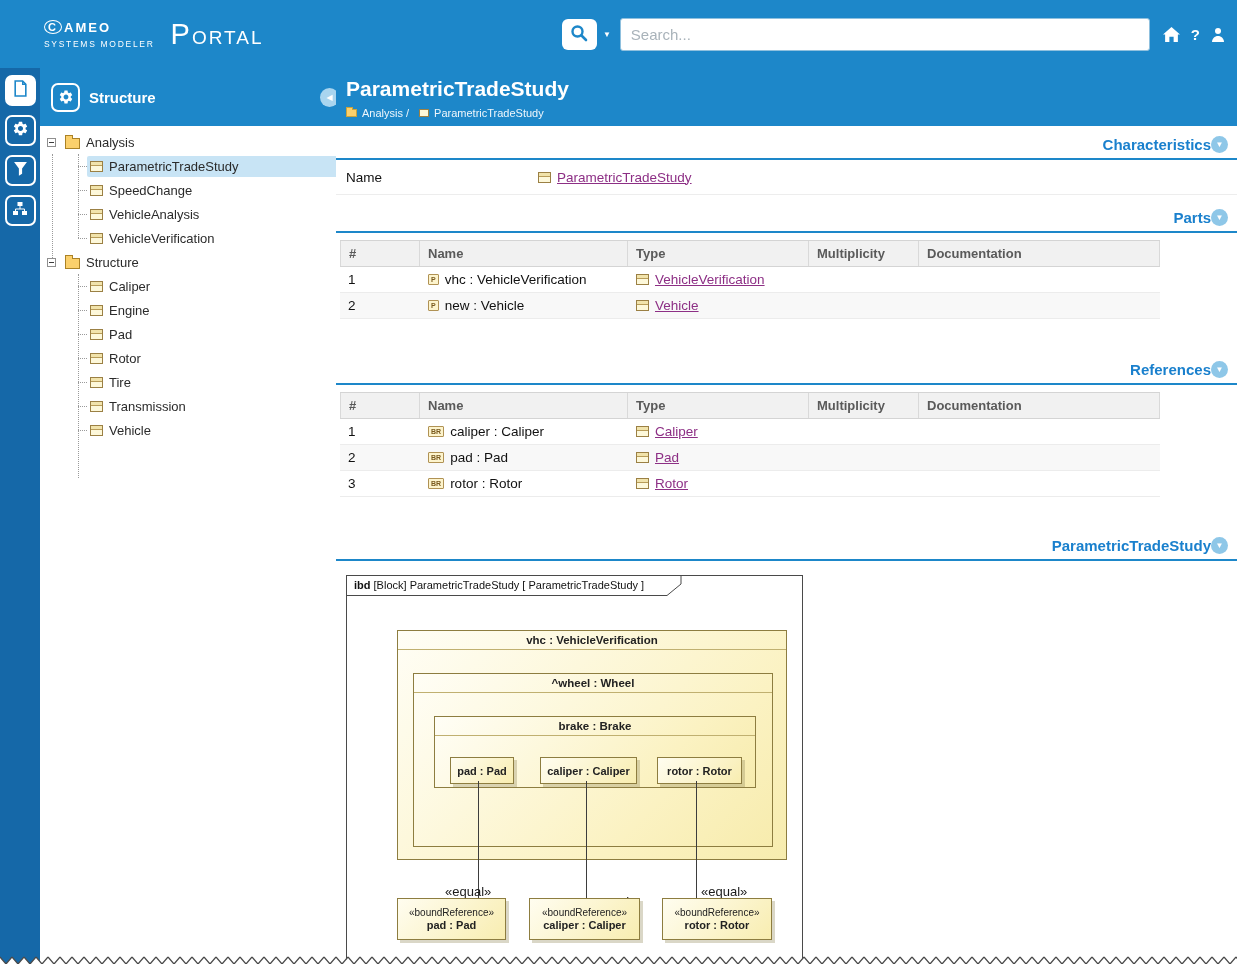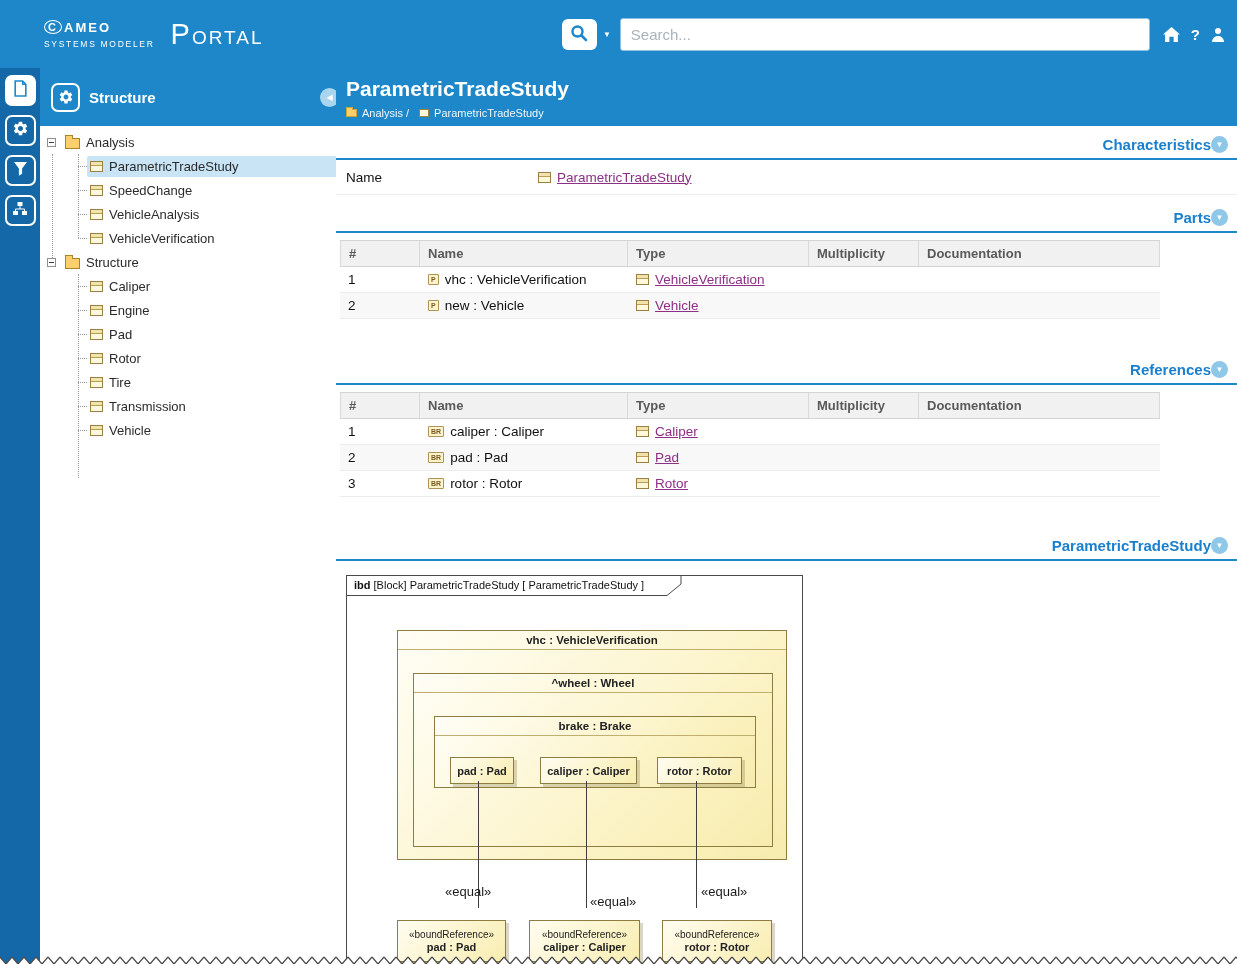--- a/index.html
+++ b/index.html
@@ -97,21 +97,21 @@
   .pbox{position:absolute;top:40px;height:27px;border:1px solid #8d7d40;background:linear-gradient(135deg,#fffdf0,#f8edb0);display:flex;align-items:center;justify-content:center;font-size:11px;font-weight:bold;box-shadow:3px 3px 0 rgba(150,140,95,.35);color:#222;cursor:pointer}
   .pbox.p0{left:15px;width:64px}
   .pbox.p1{left:105px;width:97px}
   .pbox.p2{left:222px;width:85px}
   .conn{position:absolute;width:1px;background:#3d3d3d;top:205px;height:127px}
   .conn.c0{left:131px}.conn.c1{left:239px}.conn.c2{left:349px}
   .eq{position:absolute;font-size:13px;color:#1a1a1a}
   .eq.e0{left:98px;top:308px}
   .eq.e1{left:243px;top:318px}
   .eq.e2{left:354px;top:308px}
-  .bref{position:absolute;top:344px;height:42px;border:1px solid #8d7d40;background:linear-gradient(135deg,#fffdf0,#f8edb0);box-shadow:3px 3px 0 rgba(150,140,95,.35);display:flex;flex-direction:column;align-items:center;justify-content:center;color:#222;cursor:pointer}
+  .bref{position:absolute;top:322px;height:42px;border:1px solid #8d7d40;background:linear-gradient(135deg,#fffdf0,#f8edb0);box-shadow:3px 3px 0 rgba(150,140,95,.35);display:flex;flex-direction:column;align-items:center;justify-content:center;color:#222;cursor:pointer}
   .bref .st{font-size:10px}
   .bref .nm{font-size:11px;font-weight:bold;margin-top:1px}
   .bref.b0{left:50px;width:109px}
   .bref.b1{left:182px;width:111px}
   .bref.b2{left:315px;width:110px}
 
   
   .zig{position:absolute;left:0;right:0;bottom:0;height:11px;z-index:50;pointer-events:none}
 </style>
 </head>

